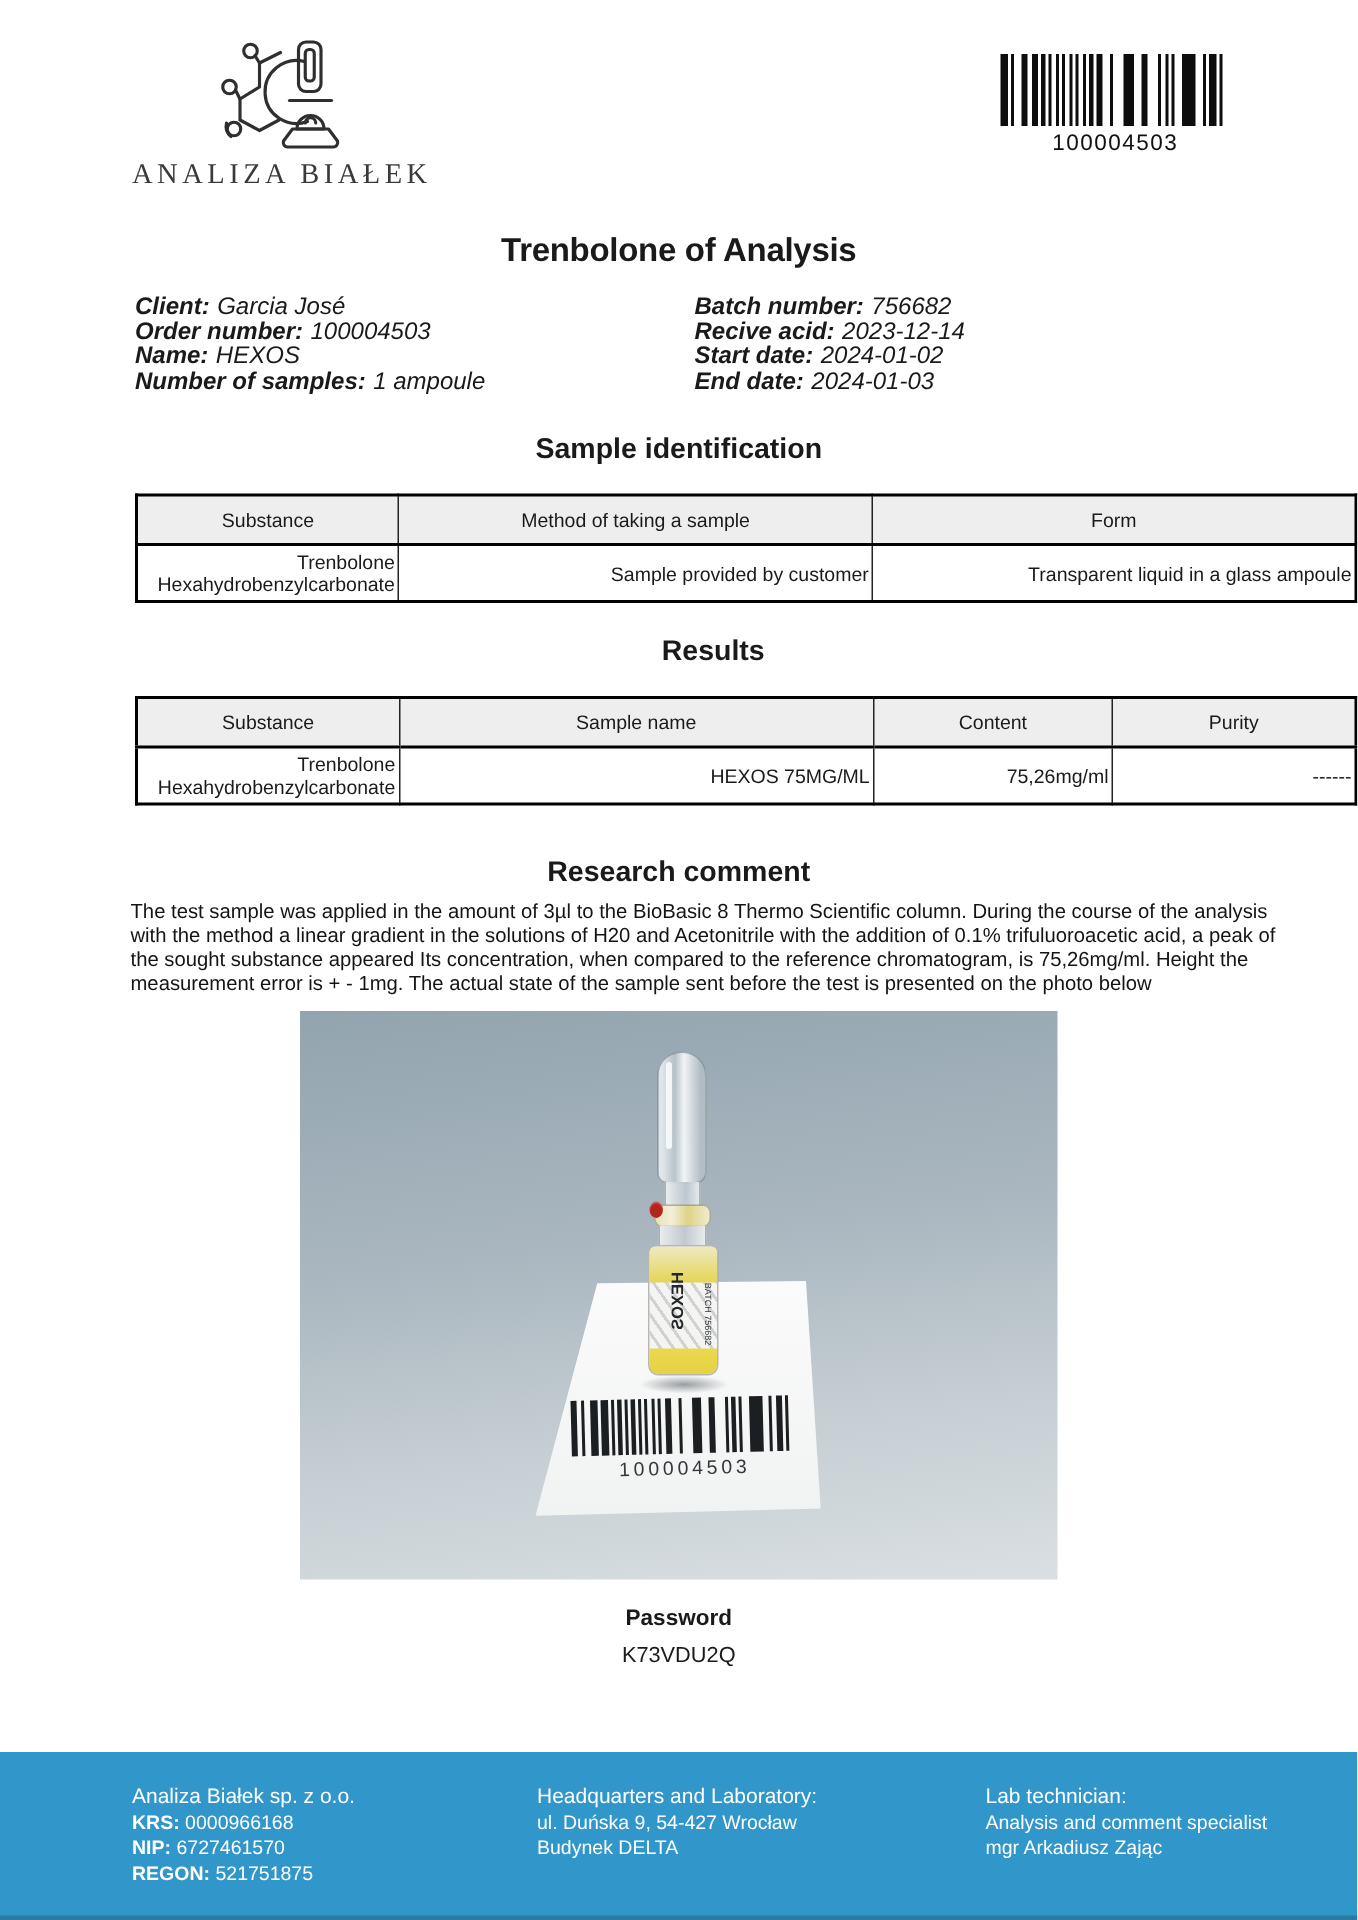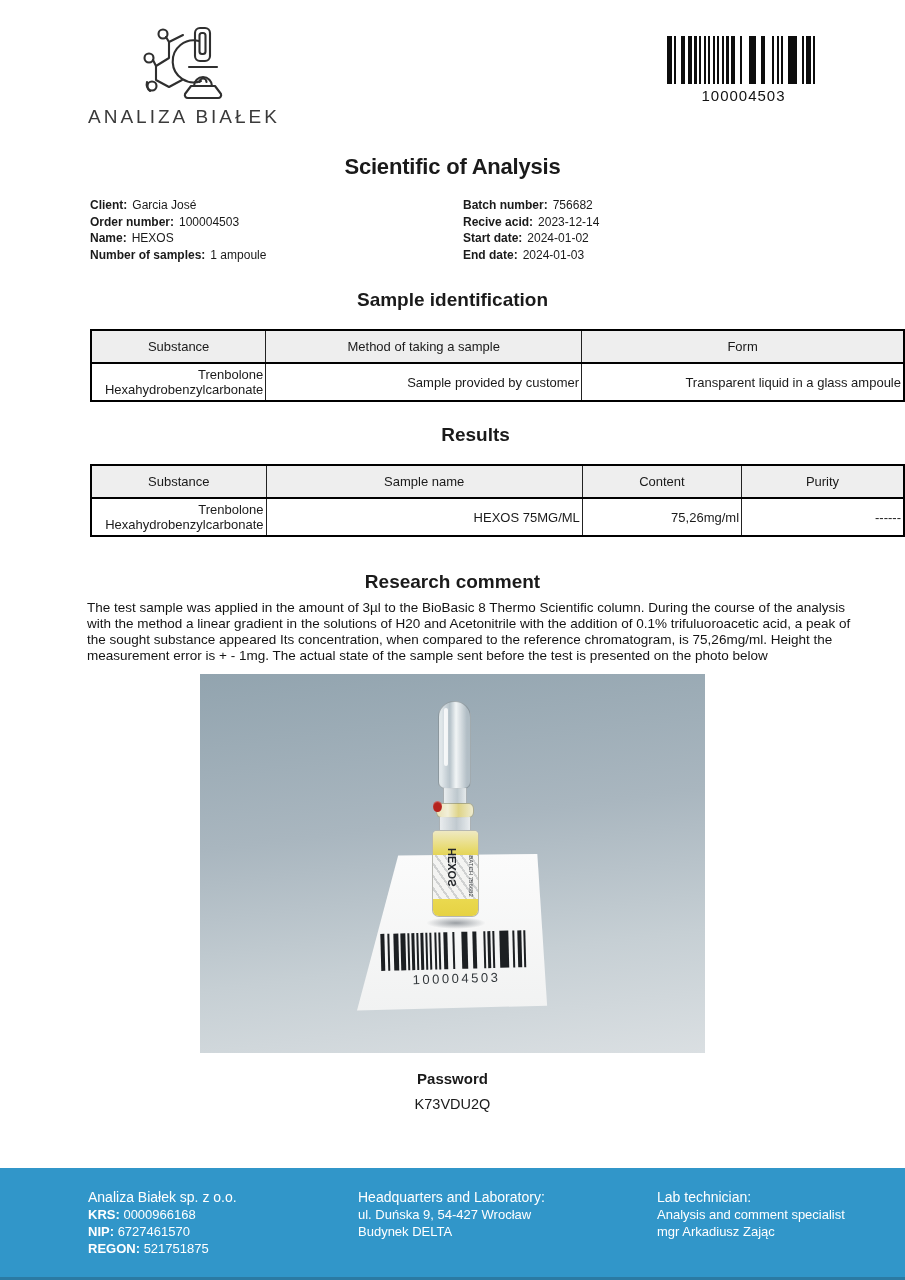--- a/index.html
+++ b/index.html
@@ -4,33 +4,33 @@
 <style>
   * { margin:0; padding:0; box-sizing:border-box; }
   html,body { background:#ffffff; }
   body { font-family:"Liberation Sans", sans-serif; color:#1a1a1a; }
   .page { position:relative; width:905px; height:1280px; margin:0 auto; background:#fff; display:flex; flex-direction:column; overflow:hidden; }
 
   
   .header { display:flex; justify-content:space-between; align-items:flex-start; padding:24px 85px 0 88px; }
   .brand { display:flex; flex-direction:column; align-items:center; }
   .brand svg { width:118px; height:78px; }
-  .brand-name { margin-top:4px; font-size:19px; letter-spacing:3px; color:#3a3a3a; white-space:nowrap; }
+  .brand-name { margin-top:4px; font-size:19px; letter-spacing:3px; color:#3a3a3a; white-space:nowrap;font-family:Liberation Serif, serif; }
   .barcode-block { display:flex; flex-direction:column; align-items:center; padding-top:12px; }
   .barcode-bars { display:flex; width:153px; height:48px; }
   .barcode-bars span { height:100%; }
   .barcode-bars .bar { background:#0d0d0d; }
   .barcode-num { margin-top:3px; font-size:15px; letter-spacing:1px; color:#111; }
 
   
   .doc-title { margin-top:26px; text-align:center; font-size:22px; font-weight:bold; letter-spacing:-0.2px; }
   .section-heading { text-align:center; font-size:19px; font-weight:bold; }
 
   
-  .info { display:flex; margin-top:17px; padding-left:90px; font-size:12px; }
+  .info { display:flex; margin-top:17px; padding-left:90px; font-size:16px;font-style:italic; }
   .info-col { display:flex; flex-direction:column; }
   .info-col.left { width:373px; }
   .info-line { line-height:16.5px; }
   .info-line b { font-weight:bold; }
   .info-line .val { margin-left:5px; }
 
   
   .tbl { border-collapse:collapse; margin:18px 0 0 90px; table-layout:fixed; font-size:13px; }
   .tbl th, .tbl td { border:1px solid #222; text-align:center; vertical-align:middle; padding:2px 2px; overflow:visible; }
   .tbl th { background:var(--tbl-head-bg,#eeeeee); font-weight:normal; height:33px; border-bottom:2px solid #000; }
@@ -166,21 +166,21 @@
           <span class="space" style="flex-grow: 1;"></span>
           <span class="bar" style="flex-grow: 2;"></span>
           <span class="space" style="flex-grow: 1;"></span>
           <span class="bar" style="flex-grow: 1;"></span>
           <span class="space" style="flex-grow: 2;"></span>
         </div>
       <div class="barcode-num">100004503</div>
     </div>
   </div>
 
-  <div class="doc-title">Scientific of Analysis</div>
+  <div class="doc-title">Trenbolone of Analysis</div>
 
   <div class="info">
     <div class="info-col left">
       <div class="info-line"><b>Client:</b><span class="val">Garcia José</span></div>
       <div class="info-line"><b>Order number:</b><span class="val">100004503</span></div>
       <div class="info-line"><b>Name:</b><span class="val">HEXOS</span></div>
       <div class="info-line"><b>Number of samples:</b><span class="val">1 ampoule</span></div>
     </div>
     <div class="info-col right">
       <div class="info-line"><b>Batch number:</b><span class="val">756682</span></div>

